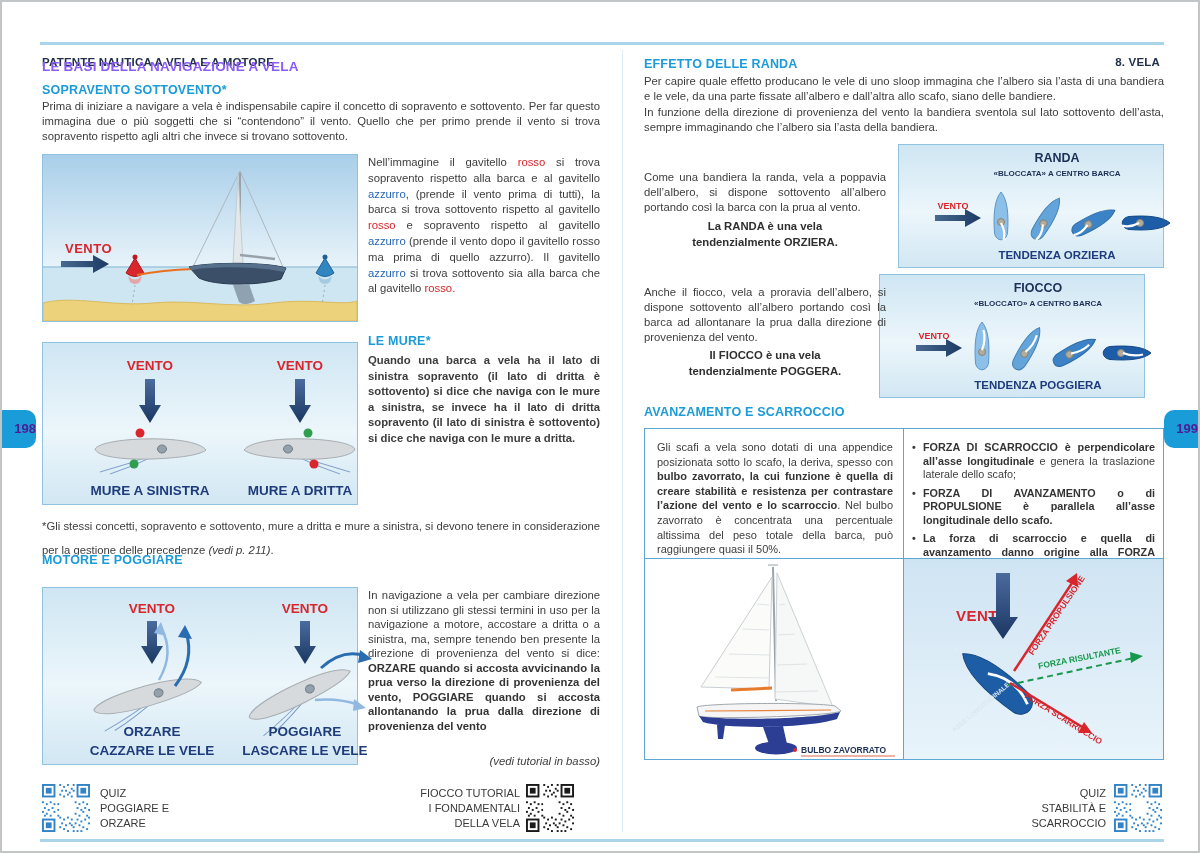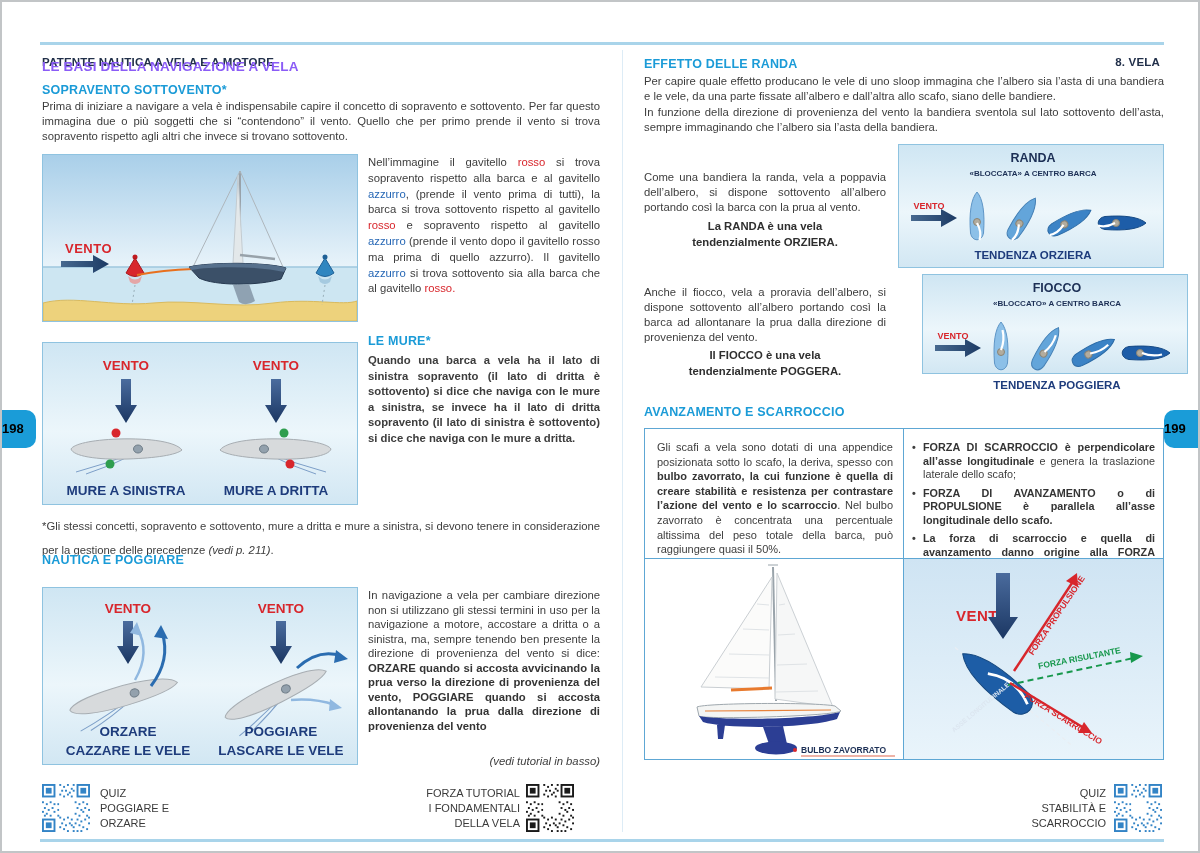--- a/index.html
+++ b/index.html
@@ -12,24 +12,24 @@
   .abs { position:absolute; }
   .rule { background:#a9d4ea; height:3px; }
   .hdr { font-size:11.5px; font-weight:bold; color:#22304a; letter-spacing:.2px;margin-top:40px; }
   h2.sec { font-size:13.5px; font-weight:bold; color:#8b5cf6; letter-spacing:.2px; }
   h3.sec { font-size:12.5px; font-weight:bold; color:#1b9bd7; letter-spacing:.2px; }
   p.body, div.body { font-size:11.3px; color:#3d3d3d; line-height:15px; text-align:justify; }
   .red   { color:#d8262c; }
   .blue  { color:#2667b5; }
   .bold  { font-weight:bold; color:#343434; }
   .italic{ font-style:italic; }
-  .figure { border:1px solid #8fc3e0; background:linear-gradient(#cfe6f3,#ecf6fb 55%,#d2e7f3); }
+  .figure { border:1px solid #8fc3e0; background:linear-gradient(#cfe6f3,#ecf6fb 55%,#d2e7f3);padding-left:24px; }
   .figure svg { display:block; }
-  .tab { background:#1a9cd8; color:#000000; font-weight:bold; font-size:13px;
-         width:34px; height:38px; line-height:38px; text-align:left; }
+  .tab { background:#1a9cd8; color:#4c1d95; font-weight:bold; font-size:13px;
+         width:34px; height:38px; line-height:38px; text-align:right; }
   .centerbold { font-weight:bold; color:#2f2f2f; font-size:11.3px; text-align:center; line-height:16px; }
   .footertxt { font-size:11px; color:#3a3a3a; line-height:15px; }
   .grid { border:1px solid #5ea7d4; display:grid; grid-template-columns:259px 259px; grid-template-rows:130px 200px; }
   .cell { border-right:1px solid #5ea7d4; border-bottom:1px solid #5ea7d4; overflow:hidden; }
   .cell.last-col { border-right:none; } .cell.last-row { border-bottom:none; }
   .cellpad { padding:11px 10px 8px 12px; }
   .bullets { padding:12px 8px 0 8px; }
   .bullet { display:flex; font-size:10.8px; line-height:13.5px; color:#3d3d3d; margin-bottom:5px; text-align:justify; }
   .bullet .dot { width:11px; flex:none; font-weight:bold; }
   .spine { width:1px; background:#ddecf6; }
@@ -218,21 +218,21 @@
         <text x="233" y="152" text-anchor="middle" font-size="13.5" font-weight="bold" fill="#1e3c7c">MURE A DRITTA</text>
       </g>
     </svg>
   </div>
 
   <h3 class="abs sec" style="left:366px;top:332px">LE MURE*</h3>
   <p class="abs body bold" style="left:366px;top:351px;width:232px;line-height:15.5px">Quando una barca a vela ha il lato di sinistra sopravento (il lato di dritta è sottovento) si dice che naviga con le mure a sinistra, se invece ha il lato di dritta sopravento (il lato di sinistra è sottovento) si dice che naviga con le mure a dritta.</p>
 
   <div class="abs body" style="left:40px;top:512px;width:558px;line-height:24px"><span>*Gli stessi concetti, sopravento e sottovento, mure a dritta e mure a sinistra, si devono tenere in considerazione per la gestione delle precedenze </span><span class="italic">(vedi p. 211)</span><span>.</span></div>
 
-  <h3 class="abs sec" style="left:40px;top:551px">NAUTICA E POGGIARE</h3>
+  <h3 class="abs sec" style="left:40px;top:551px">MOTORE E POGGIARE</h3>
 
   <div class="abs figure" style="left:40px;top:585px;width:316px;height:178px">
     <svg width="314" height="176" viewBox="0 0 314 176">
       <defs>
         <linearGradient id="dn3" x1="0" y1="0" x2="0" y2="1">
           <stop offset="0" stop-color="#4a6c9e"></stop>
             <stop offset="1" stop-color="#1a3662"></stop>
         </linearGradient>
       </defs>
       <g>
@@ -312,21 +312,21 @@
           </g>
       </g>
       <text x="134" y="114" text-anchor="middle" font-size="11.5" font-weight="bold" fill="#1e3c7c">TENDENZA ORZIERA</text>
     </svg>
   </div>
 
   <p class="abs body" style="left:642px;top:168px;width:242px">Come una bandiera la randa, vela a poppavia dell’albero, si dispone sottovento all’albero portando così la barca con la prua al vento.</p>
   <div class="abs centerbold" style="left:642px;top:216px;width:242px">La RANDA è una vela</div>
   <div class="abs centerbold" style="left:642px;top:232px;width:242px">tendenzialmente ORZIERA.</div>
 
-  <div class="abs figure" style="left:920px;top:272px;width:266px;height:100px">
+  <div class="abs figure" style="left:877px;top:272px;width:266px;height:124px">
     <svg width="264" height="122" viewBox="0 0 264 122">
       <text x="134" y="17" text-anchor="middle" font-size="12.5" font-weight="bold" fill="#1c2f55">FIOCCO</text>
       <text x="134" y="31" text-anchor="middle" font-size="8" font-weight="bold" fill="#1c2f55">«BLOCCATO» A CENTRO BARCA</text>
       <text x="30" y="64" text-anchor="middle" font-size="9" font-weight="bold" fill="#d8262c">VENTO</text>
       <polygon points="12,70 42,70 42,64 58,73 42,82 42,76 12,76" fill="url(#wg4)"></polygon>
       <g>
         <g transform="translate(78,74)">
             <path d="M0,-27 C6,-20 8,-6 6.5,14 C5,23 -5,23 -6.5,14 C-8,-6 -6,-20 0,-27 Z" fill="#8cc0e8" stroke="#5e95c6"></path>
             <circle cx="0" cy="3" r="3.5" fill="#b2ac9e" stroke="#8a8475"></circle>
             <path d="M0,1 Q4,-9 1.5,-19" stroke="#fff" stroke-width="2.2" fill="none"></path>
@@ -431,21 +431,21 @@
   <svg class="abs" style="left:40px;top:782px;color:#3384c6" width="48" height="48">
       <use href="#qrsym"></use>
     </svg>
   <div class="abs footertxt" style="left:98px;top:784px">
     <div>QUIZ</div>
       <div>POGGIARE E</div>
       <div>ORZARE</div>
   </div>
 
   <div class="abs footertxt" style="left:378px;top:784px;width:140px;text-align:right">
-    <div>FORZA TUTORIAL</div>
+    <div>FIOCCO TUTORIAL</div>
       <div>I FONDAMENTALI</div>
       <div>DELLA VELA</div>
   </div>
   <svg class="abs" style="left:524px;top:782px;color:#1a1a1a" width="48" height="48">
       <use href="#qrsym"></use>
     </svg>
 
   <div class="abs footertxt" style="left:974px;top:784px;width:130px;text-align:right">
     <div>QUIZ</div>
       <div>STABILITÀ E</div>

